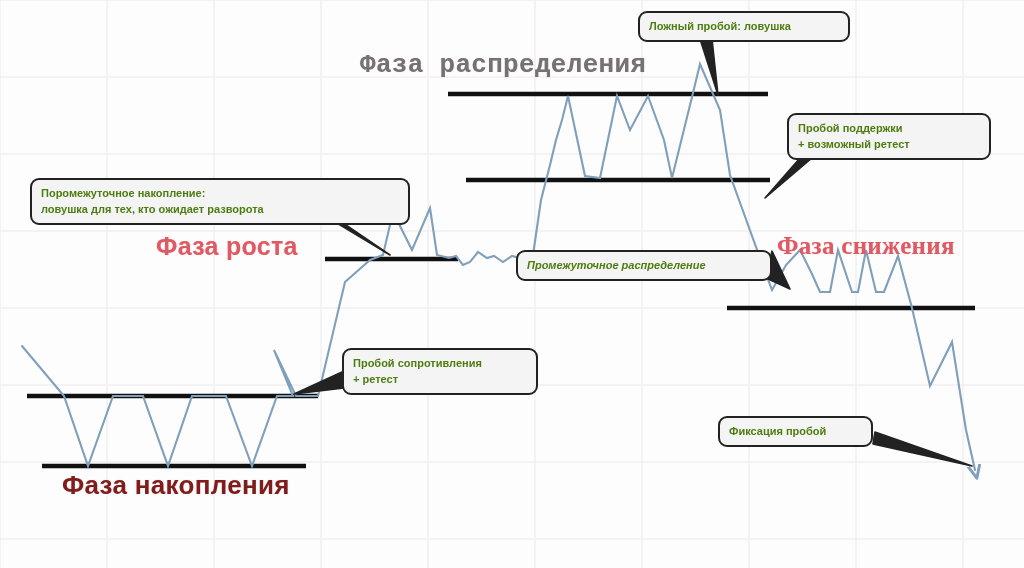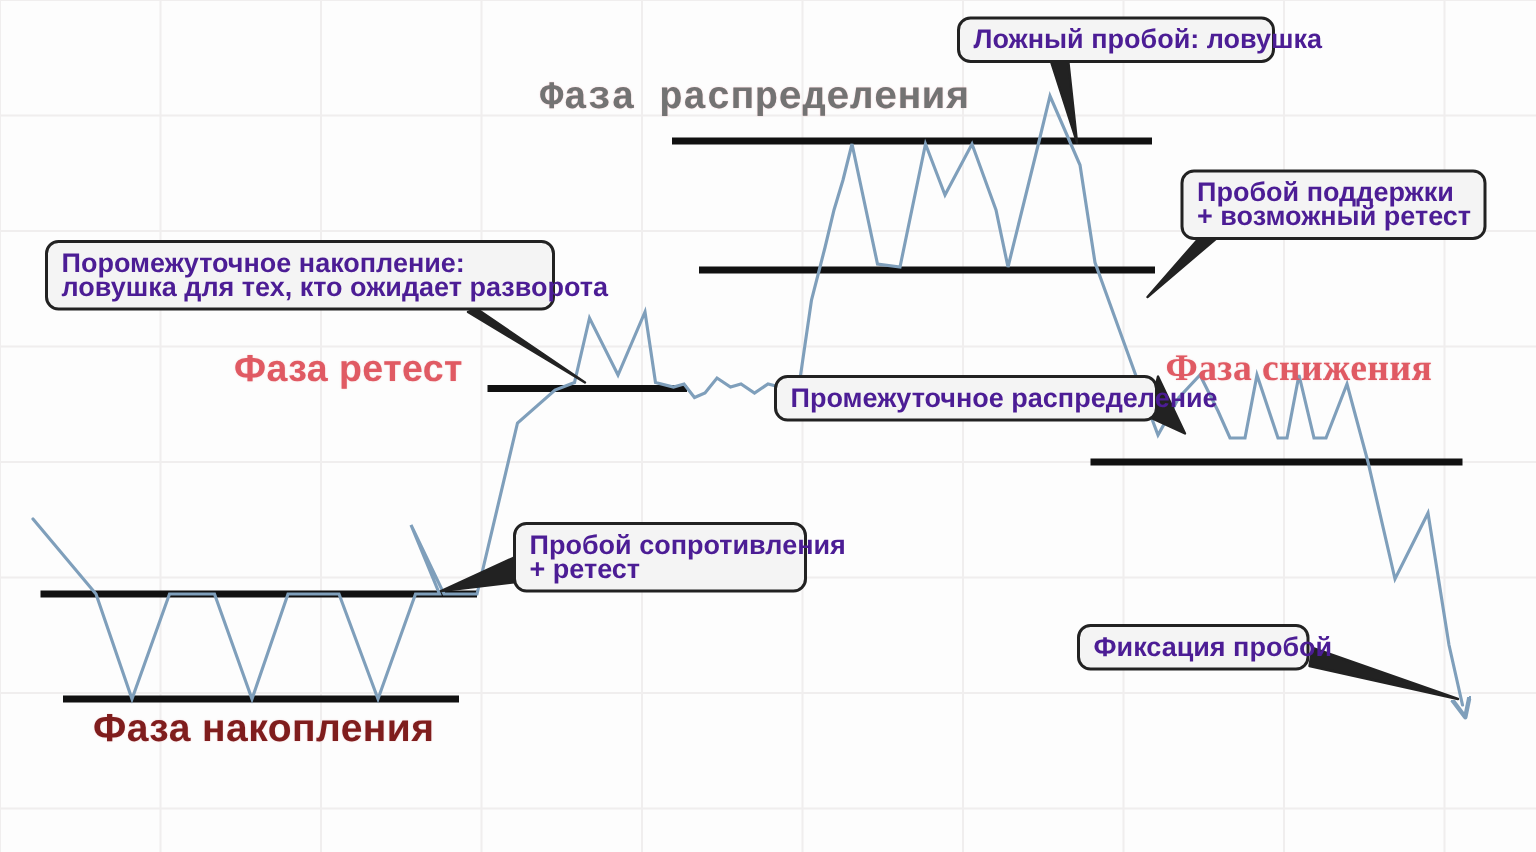--- a/index.html
+++ b/index.html
@@ -29,23 +29,23 @@
     font-weight: bold;
     white-space: nowrap;
     letter-spacing: 0.3px;
     text-shadow: 0 0 1px rgba(224,90,99,0.35);
   }
   .callout {
     position: absolute;
     background: #f4f4f4;
     border: 2px solid #222222;
     border-radius: 9px;
-    color: #4c1d95;
+    color: #4d7c0f;
     font-family: "Liberation Sans", sans-serif;
-    font-size: 18px;
+    font-size: 11px;
     font-weight: bold;
     line-height: 16px;
     padding: 5px 9px 6px 9px;
     white-space: pre;
     box-sizing: border-box;
   }
 </style>
 </head>
 <body>
 
@@ -95,29 +95,29 @@
       <polygon points="312,208 390,255 318,206" fill="#222222" stroke="#222222" stroke-width="1.6" stroke-linejoin="round"></polygon>
       <polygon points="700,39 718,95 712,39" fill="#222222" stroke="#222222" stroke-width="1.6" stroke-linejoin="round"></polygon>
       <polygon points="800,158 765,198 812,158" fill="#222222" stroke="#222222" stroke-width="1.6" stroke-linejoin="round"></polygon>
       <polygon points="766,278 790,289 772,251" fill="#222222" stroke="#222222" stroke-width="1.6" stroke-linejoin="round"></polygon>
       <polygon points="342,372 294,394 344,388" fill="#222222" stroke="#222222" stroke-width="1.6" stroke-linejoin="round"></polygon>
       <polygon points="873,444 972,466 875,432" fill="#222222" stroke="#222222" stroke-width="1.6" stroke-linejoin="round"></polygon>
     </svg>
 
   <div id="titles-layer">
       <div class="phase-title" style="left: 62px; top: 470px; font-size: 26px; color: #7f1d1d;">Фаза накопления</div>
-      <div class="phase-title" style="left: 156px; top: 232px; font-size: 25px; color: rgb(224, 90, 99);">Фаза ретест</div>
+      <div class="phase-title" style="left: 156px; top: 232px; font-size: 25px; color: rgb(224, 90, 99);">Фаза роста</div>
       <div class="phase-title" style="left: 360px; top: 50px; font-size: 26px; color: #737373; font-family: Liberation Mono, monospace;">Фаза распределения</div>
       <div class="phase-title" style="left: 777px; top: 232px; font-size: 25px; color: rgb(224, 90, 99); font-family: Liberation Serif, serif;">Фаза снижения</div>
     </div>
   <div id="callouts-layer">
-      <div class="callout" style="left: 30px; top: 160px; width: 340px; min-height: 46px; background: rgb(244, 244, 244); border-color: rgb(34, 34, 34);">Поромежуточное накопление:
+      <div class="callout" style="left: 30px; top: 178px; width: 380px; min-height: 46px; background: rgb(244, 244, 244); border-color: rgb(34, 34, 34);">Поромежуточное накопление:
 ловушка для тех, кто ожидает разворота</div>
       <div class="callout" style="left: 638px; top: 11px; width: 212px; min-height: 28px; background: rgb(244, 244, 244); border-color: rgb(34, 34, 34);">Ложный пробой: ловушка</div>
       <div class="callout" style="left: 787px; top: 113px; width: 204px; min-height: 45px; background: rgb(244, 244, 244); border-color: rgb(34, 34, 34);">Пробой поддержки
 + возможный ретест</div>
-      <div class="callout" style="left: 516px; top: 250px; width: 256px; min-height: 28px; background: rgb(244, 244, 244); border-color: rgb(34, 34, 34);">Промежуточное распределение</div>
+      <div class="callout" style="left: 516px; top: 250px; width: 256px; min-height: 28px; background: rgb(244, 244, 244); border-color: rgb(34, 34, 34); font-style: italic;">Промежуточное распределение</div>
       <div class="callout" style="left: 342px; top: 348px; width: 196px; min-height: 45px; background: rgb(244, 244, 244); border-color: rgb(34, 34, 34);">Пробой сопротивления
 + ретест</div>
       <div class="callout" style="left: 718px; top: 416px; width: 155px; min-height: 28px; background: rgb(244, 244, 244); border-color: rgb(34, 34, 34);">Фиксация пробой</div>
     </div>
 
 </div>
 
 </body></html>

